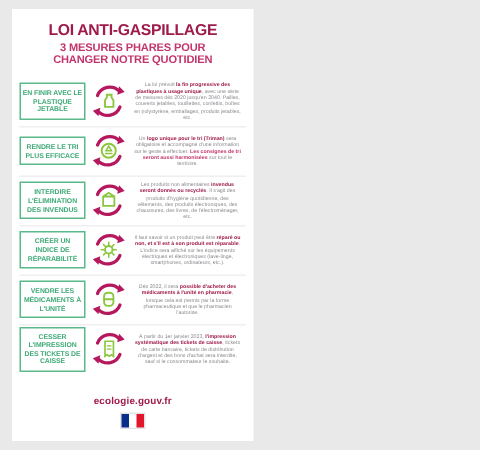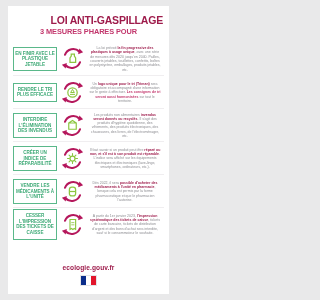--- a/index.html
+++ b/index.html
@@ -15,21 +15,21 @@
     width:161px;height:288px;
     background:#ffffff;
     box-sizing:border-box;
     display:flex;flex-direction:column;
   }
   
   .header{padding:9px 6px 6px;text-align:center;}
   .title{
     font-size:10.5px;font-weight:bold;
     color:#9e1b4b;letter-spacing:-0.2px;
-    line-height:11px;white-space:nowrap;text-align:right;
+    line-height:11px;white-space:nowrap;
   }
   .subtitle{
     margin-top:2px;
     font-size:7.4px;font-weight:bold;
     color:#c2366c;line-height:8.4px;
     letter-spacing:-0.1px;
   }
   
   .measures{flex:1;padding:0 5px;}
   .measure{
@@ -87,20 +87,21 @@
 </style>
 </head>
 <body>
 
 <div class="page">
 
   <div class="header">
     <div class="title">LOI ANTI-GASPILLAGE</div>
     <div class="subtitle">
       <div>3 MESURES PHARES POUR</div>
+      <div>CHANGER NOTRE QUOTIDIEN</div>
     </div>
   </div>
 
   <div class="measures">
 
     <div class="measure">
       <div class="label-box">EN FINIR AVEC LE PLASTIQUE JETABLE</div>
       <div class="icon-wrap">
         <svg width="25" height="25" viewBox="0 0 40 40">
           <path d="M8 14 A14 14 0 0 1 31 9" fill="none" stroke="#b5185c" stroke-width="3.4" stroke-linecap="round"></path>

